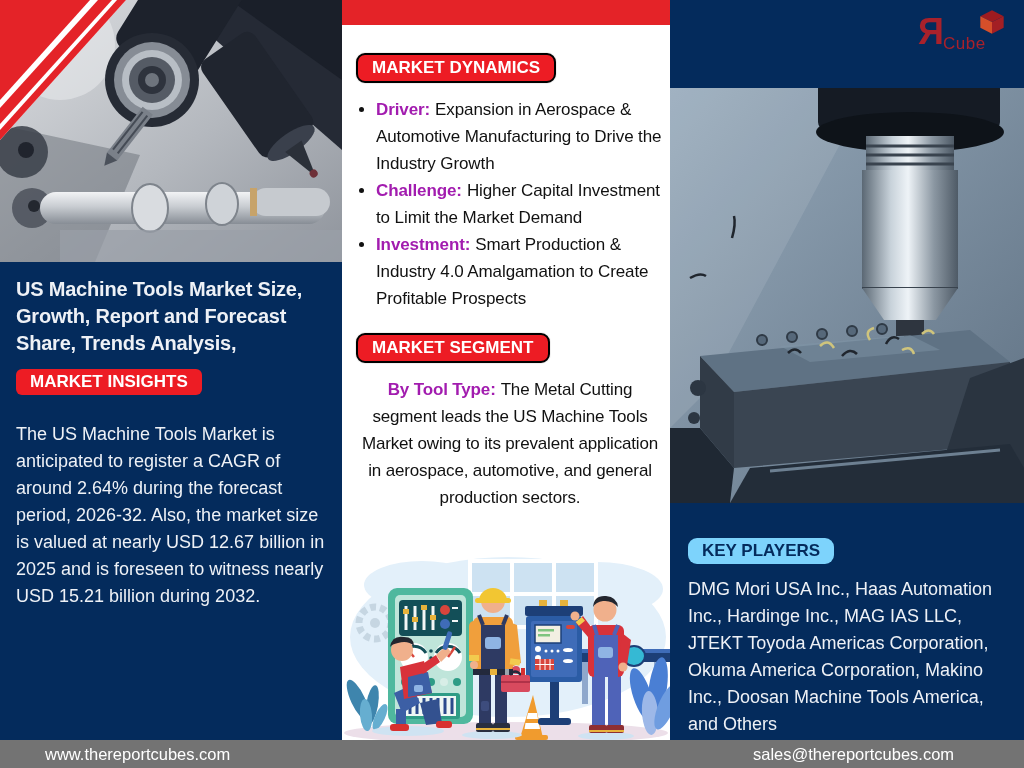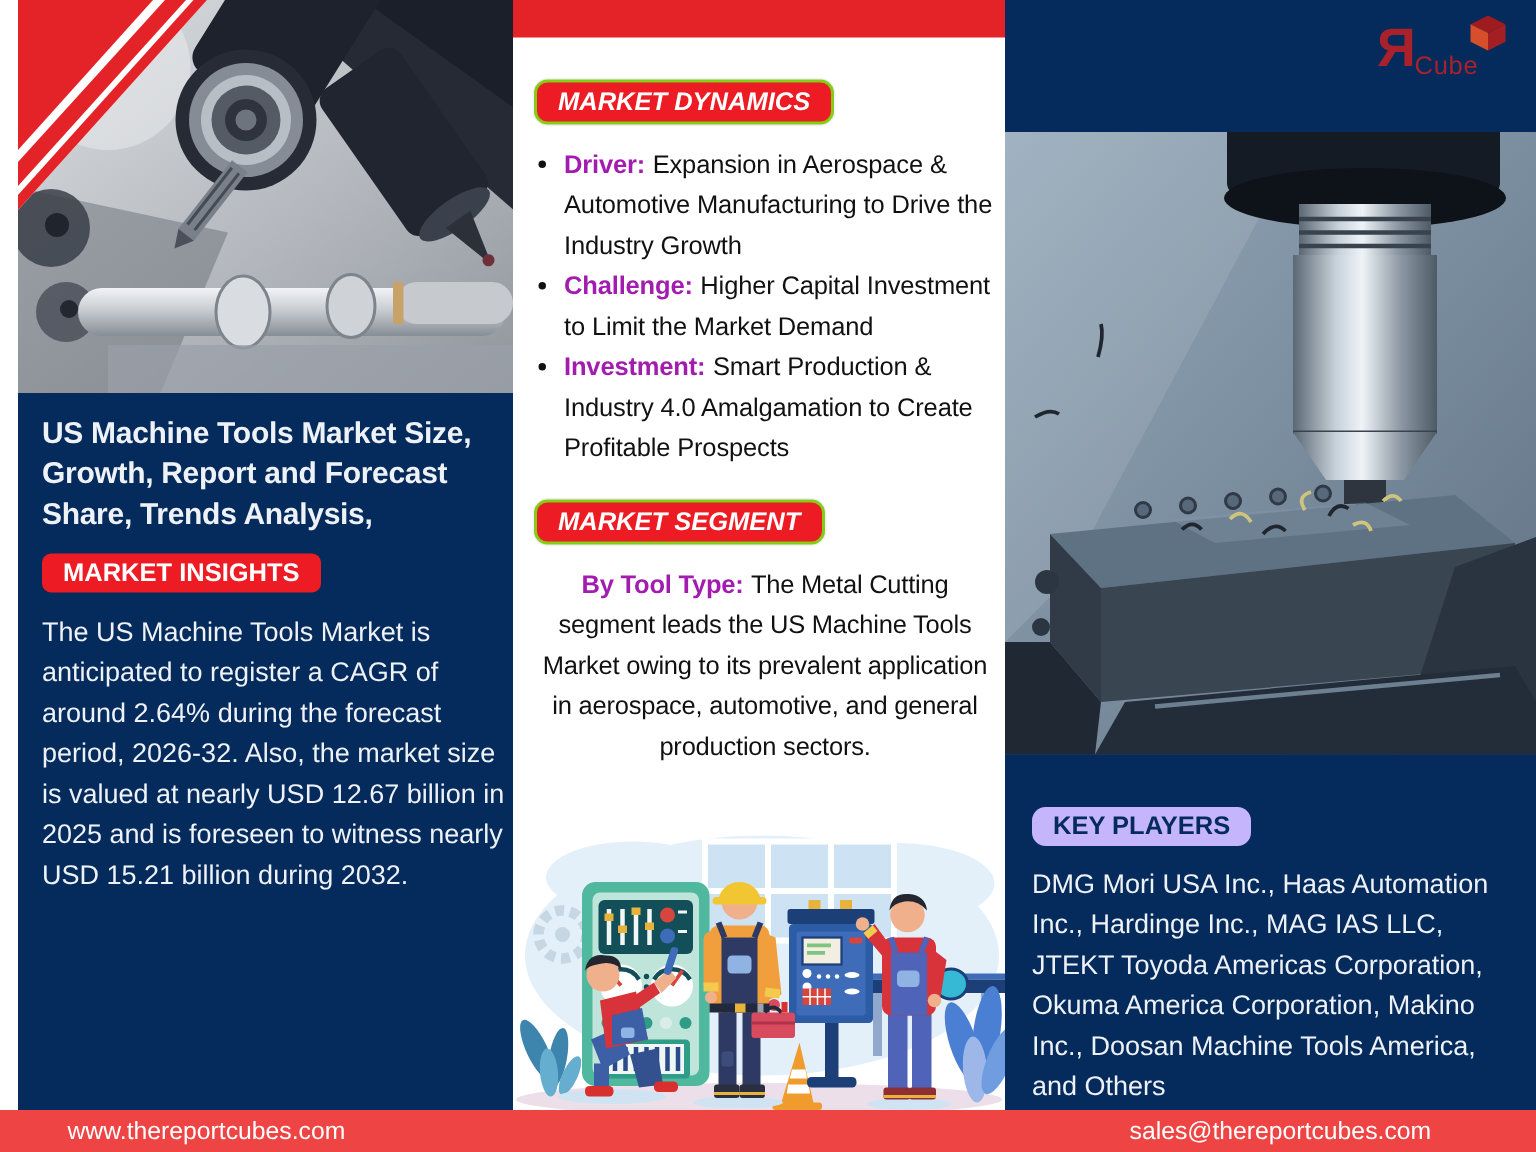--- a/index.html
+++ b/index.html
@@ -2,38 +2,38 @@
 <html><head>
 <meta charset="utf-8">
 <style>
   * { margin:0; padding:0; box-sizing:border-box; }
   html,body { width:1024px; height:768px; overflow:hidden; }
   body { font-family:"Liberation Sans", sans-serif; position:relative; background:#fff; }
 
   .poster { position:absolute; inset:0; }
 
   
-  .panel-left  { position:absolute; left:12px;   top:0; width:342px;  height:740px; background:#042b5c; }
+  .panel-left  { position:absolute; left:0;   top:0; width:342px;  height:740px; background:#042b5c; }
   .panel-mid   { position:absolute; left:342px;top:0; width:328px; height:740px; background:#ffffff; }
   .panel-right { position:absolute; left:670px;top:0; width:354px; height:740px; background:#042b5c; }
 
   
   .photo-left { position:absolute; top:0; left:0; width:342px; height:262px; overflow:hidden; }
   .corner-stripes { position:absolute; top:0; left:0; }
 
   .left-body { position:absolute; top:262px; left:0; width:342px; padding:14px 14px 0 16px; }
   .title-line { color:#eef1f6; font-size:20px; font-weight:bold; line-height:27px; white-space:nowrap; letter-spacing:-0.2px; }
 
   .badge { display:inline-block; font-weight:bold; font-size:17px; color:#fff;
            background:#ed1c24; border-radius:6px; padding:2px 14px 3px 14px; line-height:21px; }
-  .badge-outline { border:2px solid #84cc16; box-shadow:0 0 0 1px rgba(0,0,0,0.06); border-radius:9px;font-style:italic; }
-  .badge-white { background:#c4b5fd; color:#042b5c; border-radius:9px; }
+  .badge-outline { border:2px solid #000000; box-shadow:0 0 0 1px rgba(0,0,0,0.06); border-radius:9px; }
+  .badge-white { background:#7dd3fc; color:#042b5c; border-radius:9px; }
 
   .insights-badge-wrap { margin-top:12px;text-decoration:underline; }
-  .left-par { margin-top:13px; width:312px; color:#eef1f6; font-size:18px; line-height:27px; }
+  .left-par { margin-top:26px; width:312px; color:#eef1f6; font-size:18px; line-height:27px; }
 
   
   .mid-topbar { position:absolute; top:0; left:0; width:328px; height:25px; background:#e42328; }
   .mid-content { position:absolute; top:25px; left:0; width:328px; padding:28px 8px 0 14px; }
   .bullets { margin:13px 0 0 4px; padding-left:16px; }
   .bullets li { font-size:17px; line-height:27px; color:#111; letter-spacing:-0.1px; }
   .kw { color:#a21caf; font-weight:bold; margin-right:5px; }
   .segment-badge-wrap { margin-top:21px; }
   .segment { margin-top:13px; width:308px; font-size:17px; line-height:27px; color:#111; letter-spacing:-0.15px;text-align:center; }
   .illustration { position:absolute; left:342px; top:555px; width:328px; height:185px; overflow:hidden; }
@@ -42,21 +42,21 @@
   .logo { position:absolute; top:12px; right:18px; width:96px; height:52px; }
   .logo-r { position:absolute; left:8px; top:2px; font-size:36px; font-weight:bold; color:#a8212b; line-height:36px; }
   .logo-cube-text { position:absolute; left:33px; top:22px; font-size:17px; color:#a8212b; letter-spacing:0.5px; }
   .logo-cube-icon { position:absolute; right:0; top:-4px; }
 
   .photo-right { position:absolute; top:88px; left:670px; width:354px; height:415px; overflow:hidden; }
   .right-body { position:absolute; top:503px; left:670px; width:354px; padding:35px 14px 0 18px; }
   .players-par { margin-top:12px; width:322px; color:#eef1f6; font-size:18px; line-height:27px; }
 
   
-  .footer-bar { position:absolute; top:740px; left:0; width:1024px; height:28px; background:#ef4444; }
+  .footer-bar { position:absolute; top:740px; left:0; width:1024px; height:28px; background:#737373; }
   .footer-site  { position:absolute; left:45px;  top:3px; color:#fff; font-size:16.5px; line-height:22px; }
   .footer-email { position:absolute; left:753px; top:3px; color:#fff; font-size:16.5px; line-height:22px; }
 </style>
 </head>
 <body>
 
 <div class="poster">
 
   <section class="panel-left">
     <div class="photo-left">

